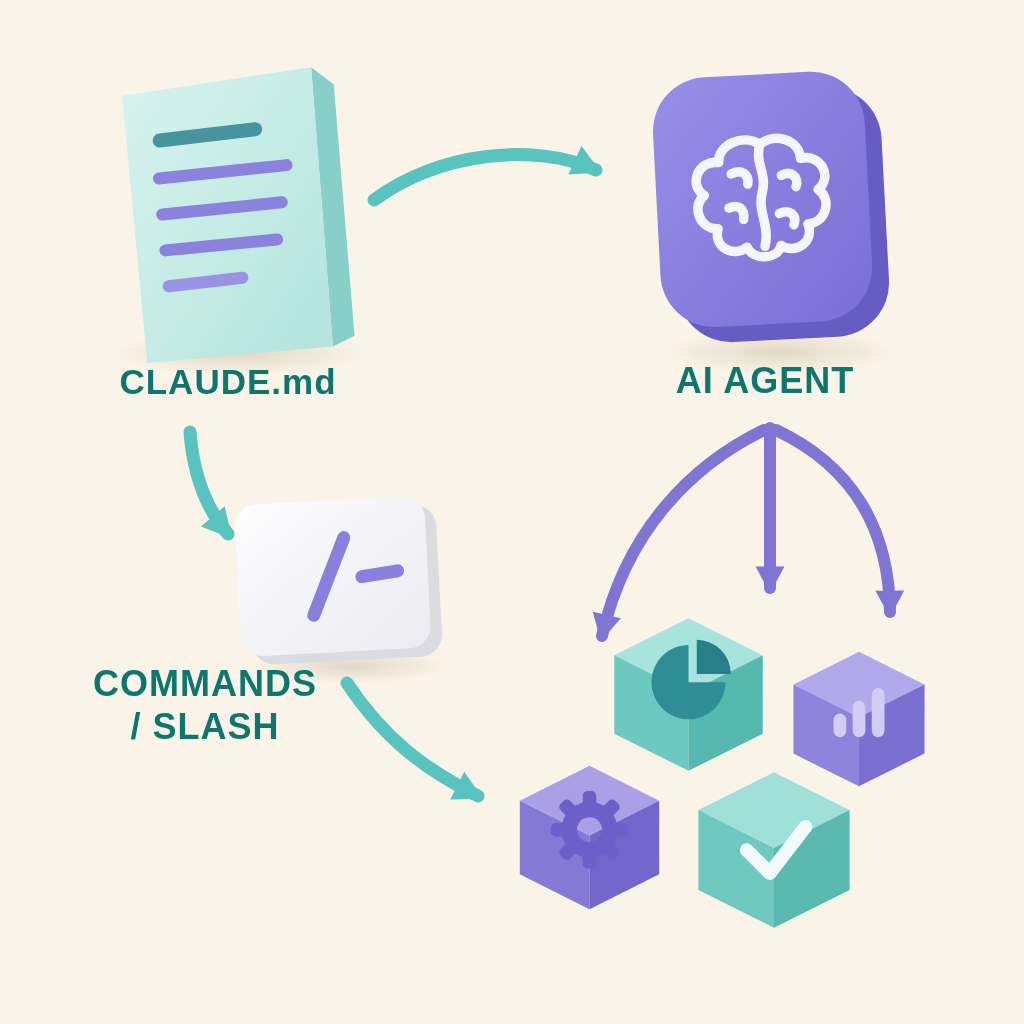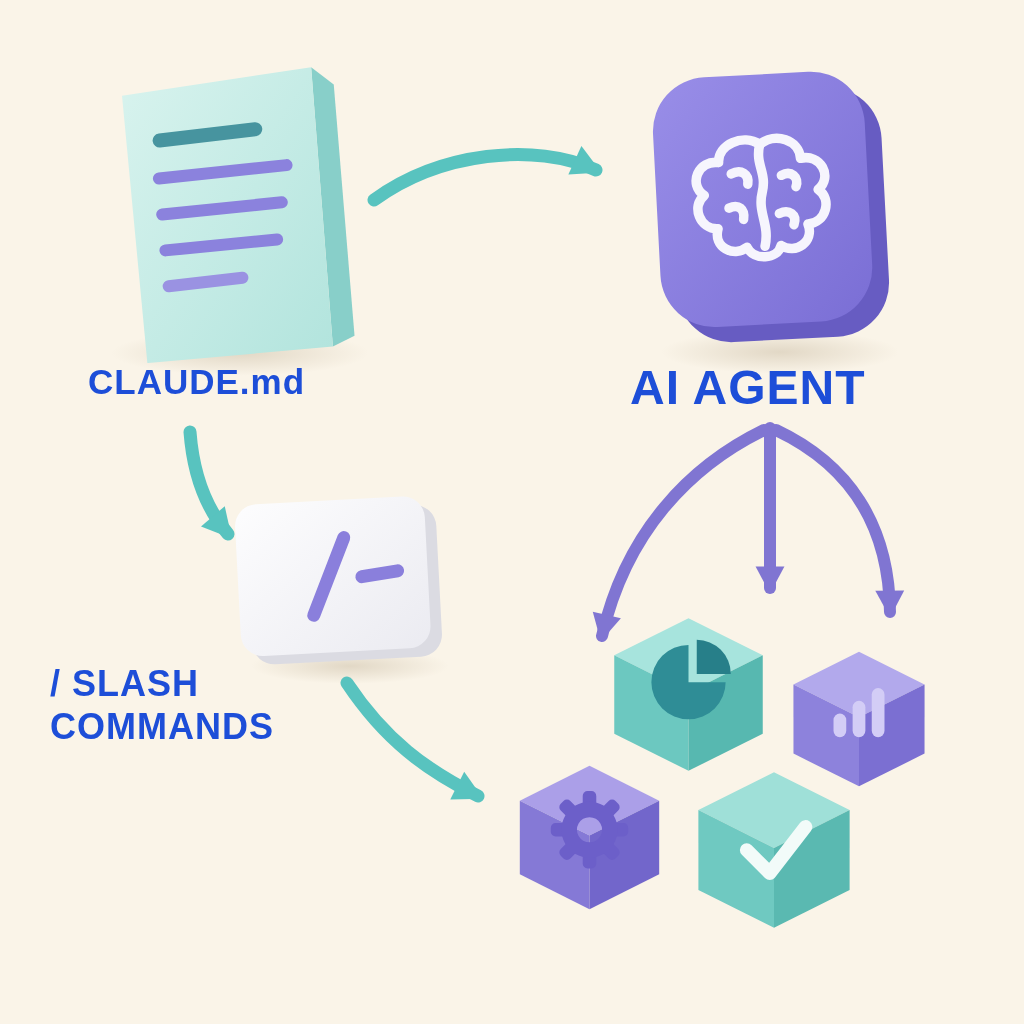--- a/index.html
+++ b/index.html
@@ -6,24 +6,25 @@
   body{
     width:1024px;height:1024px;overflow:hidden;
     background:#faf4e8;
     font-family:"Liberation Sans", sans-serif;
   }
   .canvas{position:relative;width:1024px;height:1024px;background:#faf4e8;}
   .arrows-layer{position:absolute;left:0;top:0;z-index:1;}
   .node{position:absolute;z-index:2;}
   .label{
     position:absolute;z-index:3;
-    color:#1d4ed8;font-weight:700;letter-spacing:1px;
+    color:#0f766e;font-weight:700;letter-spacing:1px;
+    text-align:center;
   }
   .claude-label{left:88px;top:362px;width:280px;font-size:35px;}
-  .agent-label{left:630px;top:360px;width:270px;font-size:48px;}
+  .agent-label{left:630px;top:360px;width:270px;font-size:36px;}
   .slash-label{left:50px;top:662px;width:310px;font-size:36px;line-height:1.2;}
   .slash-label span{display:block;}
   .tools-label{left:435px;top:918px;width:500px;font-size:39px;}
   .shadow{
     position:absolute;z-index:0;border-radius:50%;
     background:radial-gradient(ellipse at center, rgba(186,170,142,0.38), rgba(186,170,142,0) 70%);
   }
 </style>
 </head>
 <body>
@@ -108,22 +109,22 @@
         <rect x="17" y="17" width="190" height="152" rx="22" fill="#dbdbe2"></rect>
         <rect x="6" y="8" width="190" height="152" rx="22" fill="url(#cardgrad)"></rect>
         <g stroke="#8a7fdc" stroke-width="13" stroke-linecap="round">
           <line x1="80" y1="122" x2="114" y2="46"></line>
           <line x1="130" y1="86" x2="166" y2="82"></line>
         </g>
       </g>
     </svg>
   </div>
   <div class="label slash-label">
+    <span>COMMANDS</span>
     <span>/ SLASH</span>
-    <span>COMMANDS</span>
   </div>
 
   <div class="node" style="left:606px;top:614px;">
     <svg width="165" height="161" viewBox="0 0 160 156">
       <polygon points="80,4 152,40 80,76 8,40" fill="#a7e4dd"></polygon>
       <polygon points="8,40 80,76 80,152 8,116" fill="#6cc8c0"></polygon>
       <polygon points="152,40 80,76 80,152 152,116" fill="#57b8b0"></polygon>
       <g>
         <path d="M80,66 L80,30 A36,36 0 1 0 116,66 Z" fill="#2f8d96"></path>
         <path d="M88,58 L88,25 A33,33 0 0 1 121,58 Z" fill="#277f89"></path>

